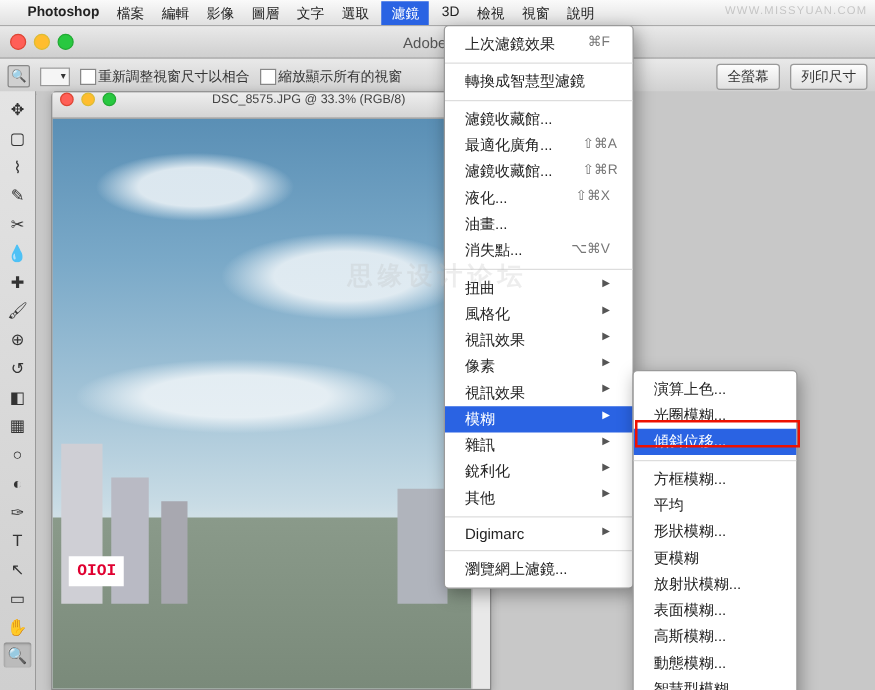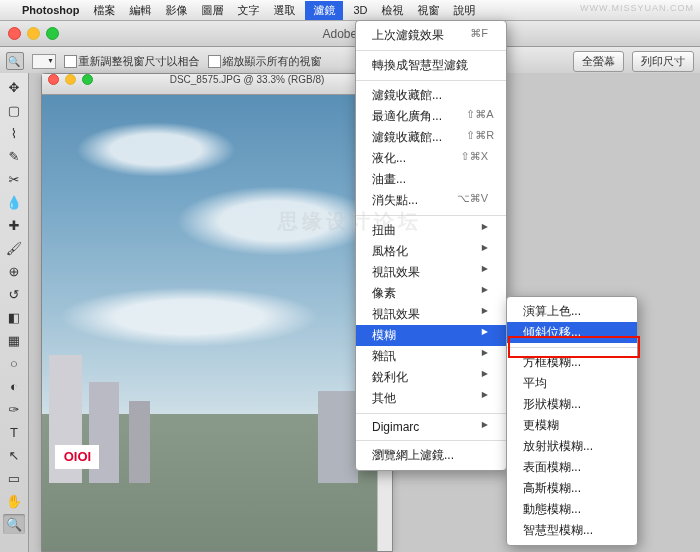--- a/index.html
+++ b/index.html
@@ -27,21 +27,21 @@
 .tool.sel{background:#bbb;box-shadow:inset 0 1px 2px rgba(0,0,0,.3)}
 .canvas-wrap{flex:1;background:#c8c8c8;padding:0;position:relative}
 .doc-window{position:absolute;top:0;left:12px;width:350px;bottom:0;background:#cfcfcf;border:1px solid #888;border-radius:4px 4px 0 0;box-shadow:0 2px 8px rgba(0,0,0,.2)}
 .doc-title{height:20px;background:linear-gradient(#eee,#d4d4d4);border-bottom:1px solid #999;display:flex;align-items:flex-start;gap:5px;padding:0 6px;font-size:10px;color:#444}
 .doc-title .traffic .dot{width:9px;height:9px}
 .doc-canvas{position:absolute;top:21px;left:0;right:14px;bottom:0;overflow:hidden}
 .sky{position:absolute;inset:0;background:linear-gradient(180deg,#5a8fb5 0%,#7aa9c8 25%,#a5c5d8 50%,#c9dce5 68%,#d8e4e8 72%);}
 .cloud{position:absolute;background:radial-gradient(ellipse at center,#f0f5f8 40%,transparent 70%);opacity:.85;border-radius:50%}
 .city{position:absolute;bottom:0;left:0;right:0;height:30%;background:linear-gradient(180deg,#8a9a8a 0%,#7a8a7a 100%)}
 .bld{position:absolute;bottom:15%;background:#aab}
-.sign{position:absolute;bottom:18%;left:4%;width:44px;height:24px;background:#fff;color:#e00030;font-weight:bold;font-size:13px;display:flex;align-items:center;justify-content:center;font-family:Liberation Sans, sans-serif}
+.sign{position:absolute;bottom:18%;left:4%;width:44px;height:24px;background:#fff;color:#e00030;font-weight:bold;font-size:13px;display:flex;align-items:center;justify-content:center;font-family:Liberation Mono, monospace}
 .scrollbar{position:absolute;top:21px;right:0;width:14px;bottom:0;background:#e8e8e8;border-left:1px solid #bbb}
 
 .menu{position:absolute;background:#fff;border:1px solid #9a9a9a;border-radius:4px;box-shadow:2px 4px 14px rgba(0,0,0,.35);padding:4px 0;font-size:12px;color:#222}
 .menu .mi{padding:2px 18px 2px 16px;white-space:nowrap;display:flex;justify-content:space-between;gap:24px;}
 .menu .mi.sub:after{content:"▶";font-size:8px;color:#555;margin-left:auto}
 .menu .mi.hi{background:#2a63e3;color:#fff}
 .menu .mi.hi:after{color:#fff}
 .menu .sep{height:1px;background:#ddd;margin:4px 0}
 .menu .sc{color:#777;font-size:11px}
 .menu1{top:20px;left:355px;width:150px}
@@ -205,20 +205,23 @@
   <div class="sep"></div>
   <div class="mi">
       <span>瀏覽網上濾鏡...</span>
     </div>
 </div>
 
 <div class="menu menu2" id="blur-menu">
     <div class="mi">
       <span>演算上色...</span>
     </div>
+    <div class="mi">
+      <span>光圈模糊...</span>
+    </div>
     <div class="mi hi">
       <span>傾斜位移...</span>
     </div>
     <div class="sep"></div>
     <div class="mi">
       <span>方框模糊...</span>
     </div>
     <div class="mi">
       <span>平均</span>
     </div>

